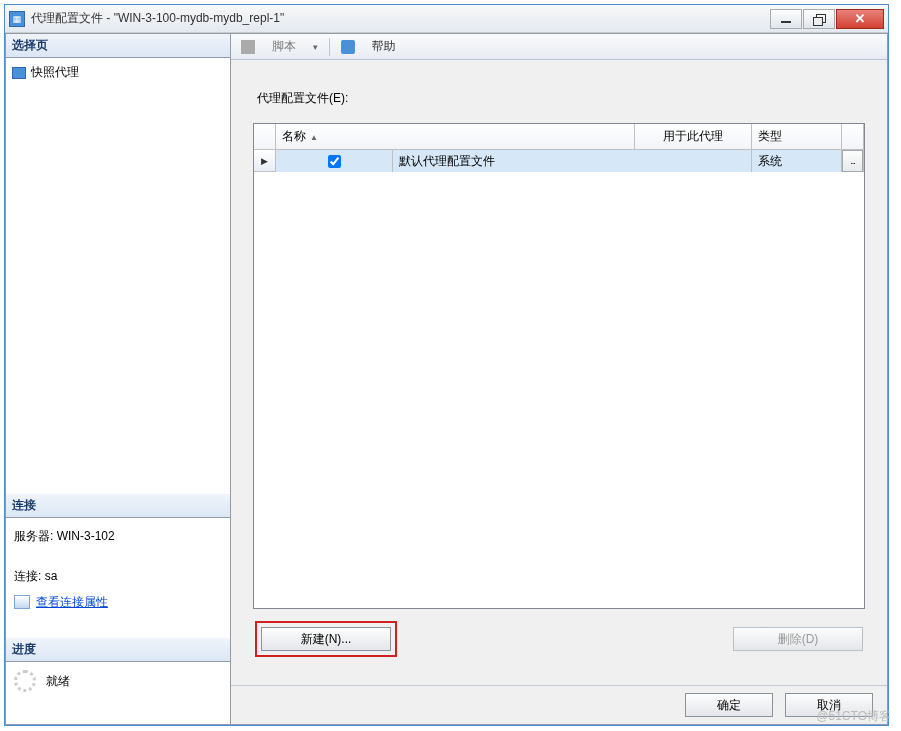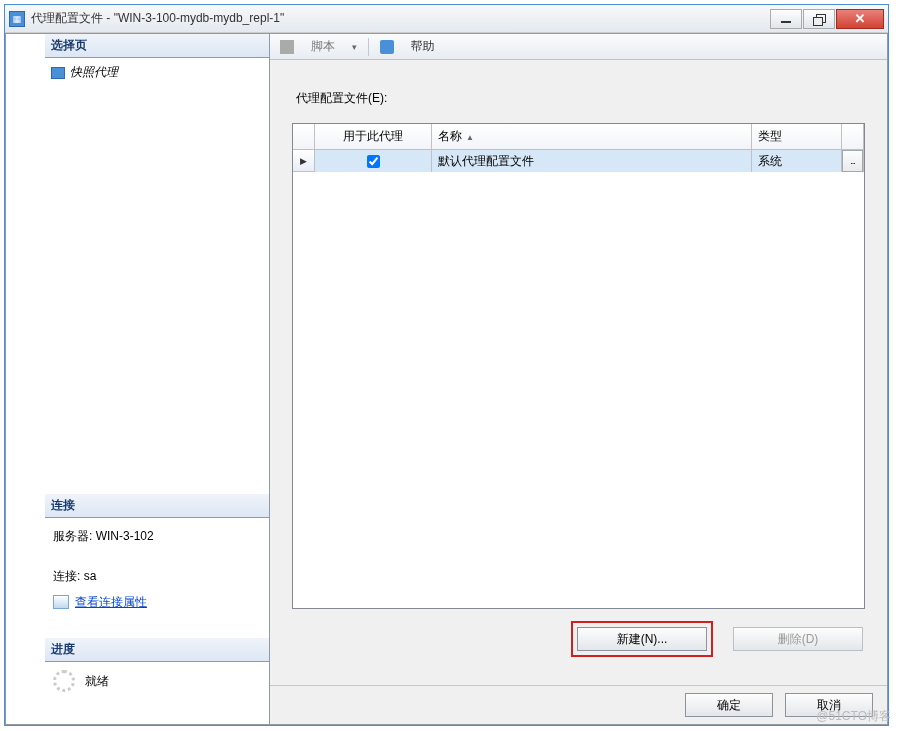--- a/index.html
+++ b/index.html
@@ -12,26 +12,26 @@
     .titlebar-text { flex: 1; color: #333; font-size: 12px; }
     .titlebar-buttons { display: flex; gap: 0; }
     .tb-btn { width: 32px; height: 20px; border: 1px solid #aaa; background: linear-gradient(to bottom, #fdfdfd, #e0e6ed); display: flex; align-items: center; justify-content: center; cursor: default; margin-left: 1px; }
     .tb-btn.close { width: 48px; background: linear-gradient(to bottom, #e9817a, #d14233); border-color: #a02a20; }
     .tb-min::before { content: ""; width: 10px; height: 2px; background: #333; margin-top: 6px; }
     .tb-max { position: relative; }
     .tb-max::before { content: ""; width: 8px; height: 7px; border: 1px solid #333; position: absolute; top: 4px; right: 8px; }
     .tb-max::after { content: ""; width: 8px; height: 7px; border: 1px solid #333; background: #eee; position: absolute; top: 7px; right: 11px; }
     .tb-close-x { color: #fff; font-weight: bold; font-size: 13px; }
     
-    .window-body { flex: 1; display: flex; border: 1px solid #8f9bab; margin: 0; padding-left: 39px; }
+    .window-body { flex: 1; display: flex; border: 1px solid #8f9bab; margin: 0; }
     
     
     .left-panel { width: 225px; background: #fff; border-right: 1px solid #8f9bab; display: flex; flex-direction: column; }
     .panel-header { background: linear-gradient(to bottom, #f0f4fa, #dce6f4); border-bottom: 1px solid #8f9bab; padding: 3px 6px; font-weight: bold; color: #1a3c6e; }
-    .panel-section { padding: 4px 6px; font-style: italic; }
+    .panel-section { padding: 4px 6px; }
     .tree-item { display: flex; align-items: center; gap: 5px; padding: 2px 0; }
     .tree-icon { width: 14px; height: 12px; background: #4a90d9; border: 1px solid #2a6bb0; }
     .spacer-flex { flex: 1; }
     .conn-section { padding: 6px 8px; line-height: 2; }
     .link-row { display: flex; align-items: center; gap: 6px; margin-top: 2px; }
     .link-icon { width: 16px; height: 14px; background: linear-gradient(to bottom, #fff, #c0d8f0); border: 1px solid #7aa8d6; }
     .link-text { color: #0046d5; text-decoration: underline; cursor: pointer; }
     .progress-section { padding: 8px; display: flex; align-items: center; gap: 10px; }
     .progress-spinner { width: 22px; height: 22px; border: 3px dotted #ccc; border-radius: 50%; }
     
@@ -62,21 +62,21 @@
     .td.col0 { width: 22px; background: linear-gradient(to bottom, #fff, #e8edf5); border-bottom: 1px solid #c0c0c0; justify-content: center; }
     .row-marker { font-size: 9px; color: #333; }
     .td.col1 { width: 117px; justify-content: center; }
     .td.col2 { flex: 1; }
     .td.col3 { width: 90px; }
     .td.col4 { width: 22px; padding: 0; }
     .cell-btn { width: 100%; height: 100%; background: linear-gradient(to bottom, #fdfdfd, #e8eaed); border: 1px solid #a0a8b0; display: flex; align-items: center; justify-content: center; font-size: 9px; letter-spacing: -1px; cursor: default; }
     .chk { width: 13px; height: 13px; }
     .table-empty { flex: 1; background: #fff; }
     
-    .action-row { display: flex; justify-content: flex-end; gap: 20px; padding: 12px 2px; align-items: center; }
+    .action-row { display: flex; justify-content: space-between; gap: 20px; padding: 12px 2px; align-items: center; }
     .highlight-box { border: 2px solid #d02020; padding: 4px; }
     .btn { width: 130px; height: 24px; background: linear-gradient(to bottom, #fdfdfd, #e4e6ea); border: 1px solid #8a939e; cursor: default; display: flex; align-items: center; justify-content: center; }
     .btn.disabled { color: #9a9a9a; border-color: #b8c0c8; }
     
     .dialog-footer { height: 39px; border-top: 1px solid #c0c8d4; background: #f0f0f0; display: flex; justify-content: flex-end; align-items: center; padding: 0 14px; gap: 12px; }
     .footer-btn { width: 88px; height: 24px; background: linear-gradient(to bottom, #fdfdfd, #e4e6ea); border: 1px solid #8a939e; cursor: default; }
     
     .watermark { position: absolute; right: 10px; bottom: 6px; color: #bbb; font-size: 12px; pointer-events: none; }
   </style>
 </head>
@@ -144,22 +144,22 @@
           <span>帮助</span>
         </div>
       </div>
 
       <div class="content-area">
         <div class="field-label">代理配置文件(E):</div>
 
         <div class="table-wrap">
           <div class="table-header">
             <div class="th col0"></div>
+            <div class="th col2"><span>名称</span><span class="sort-arrow">▲</span></div>
             <div class="th col1"><span>用于此代理</span></div>
-            <div class="th col2"><span>名称</span><span class="sort-arrow">▲</span></div>
             <div class="th col3"><span>类型</span></div>
             <div class="th col4"></div>
           </div>
           <div class="table-row">
             <div class="td col0">
                 <span class="row-marker">▶</span>
               </div>
             <div class="td col1">
                 <input type="checkbox" class="chk" checked="" style="">
               </div>

